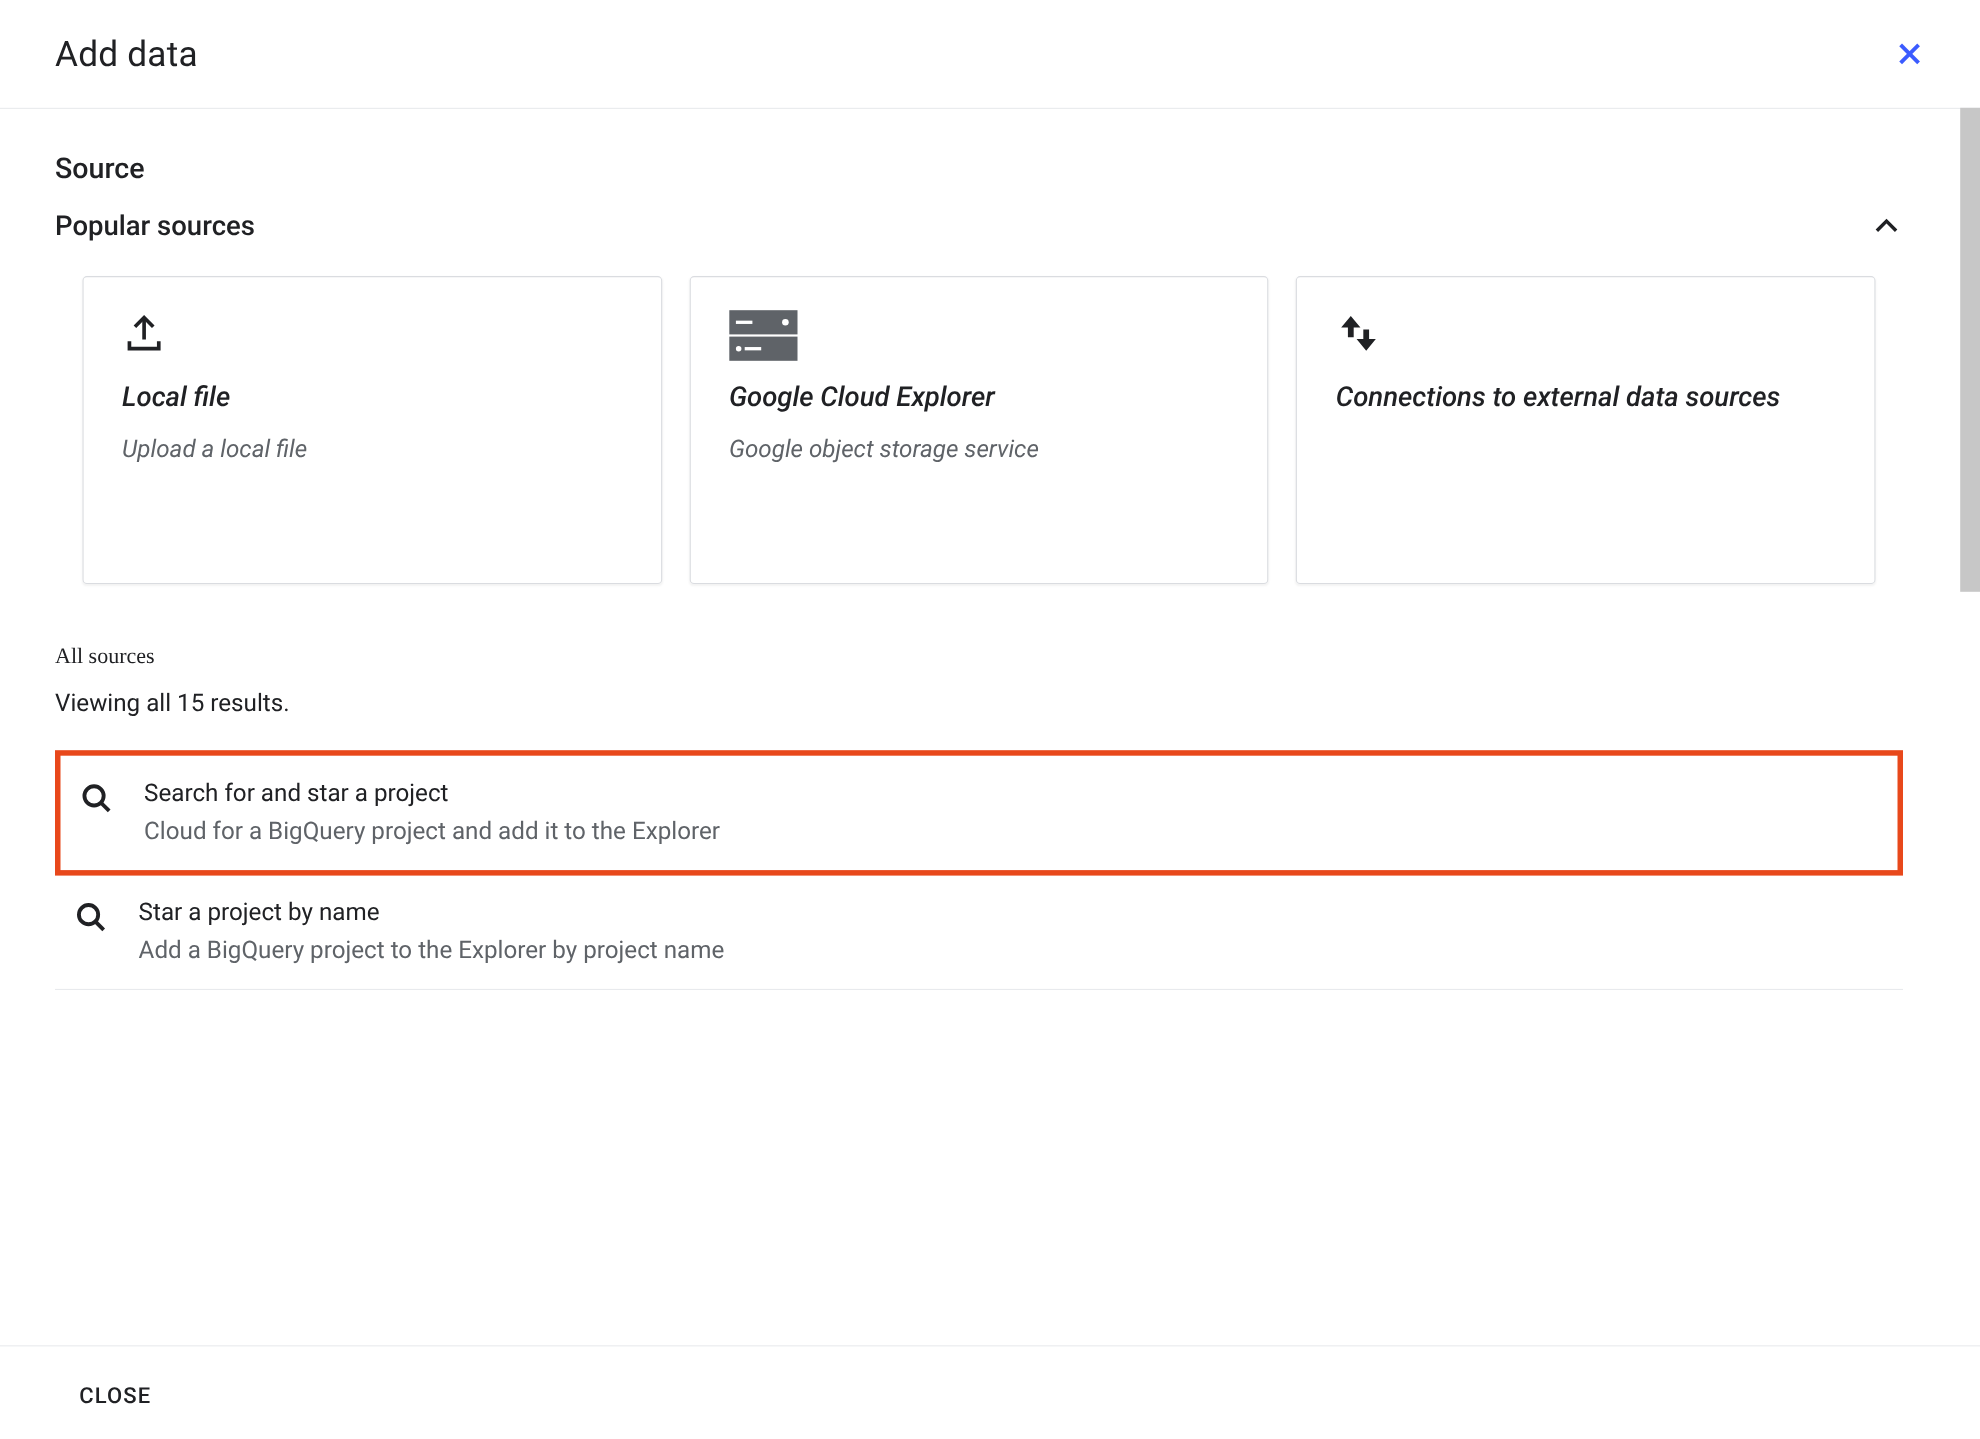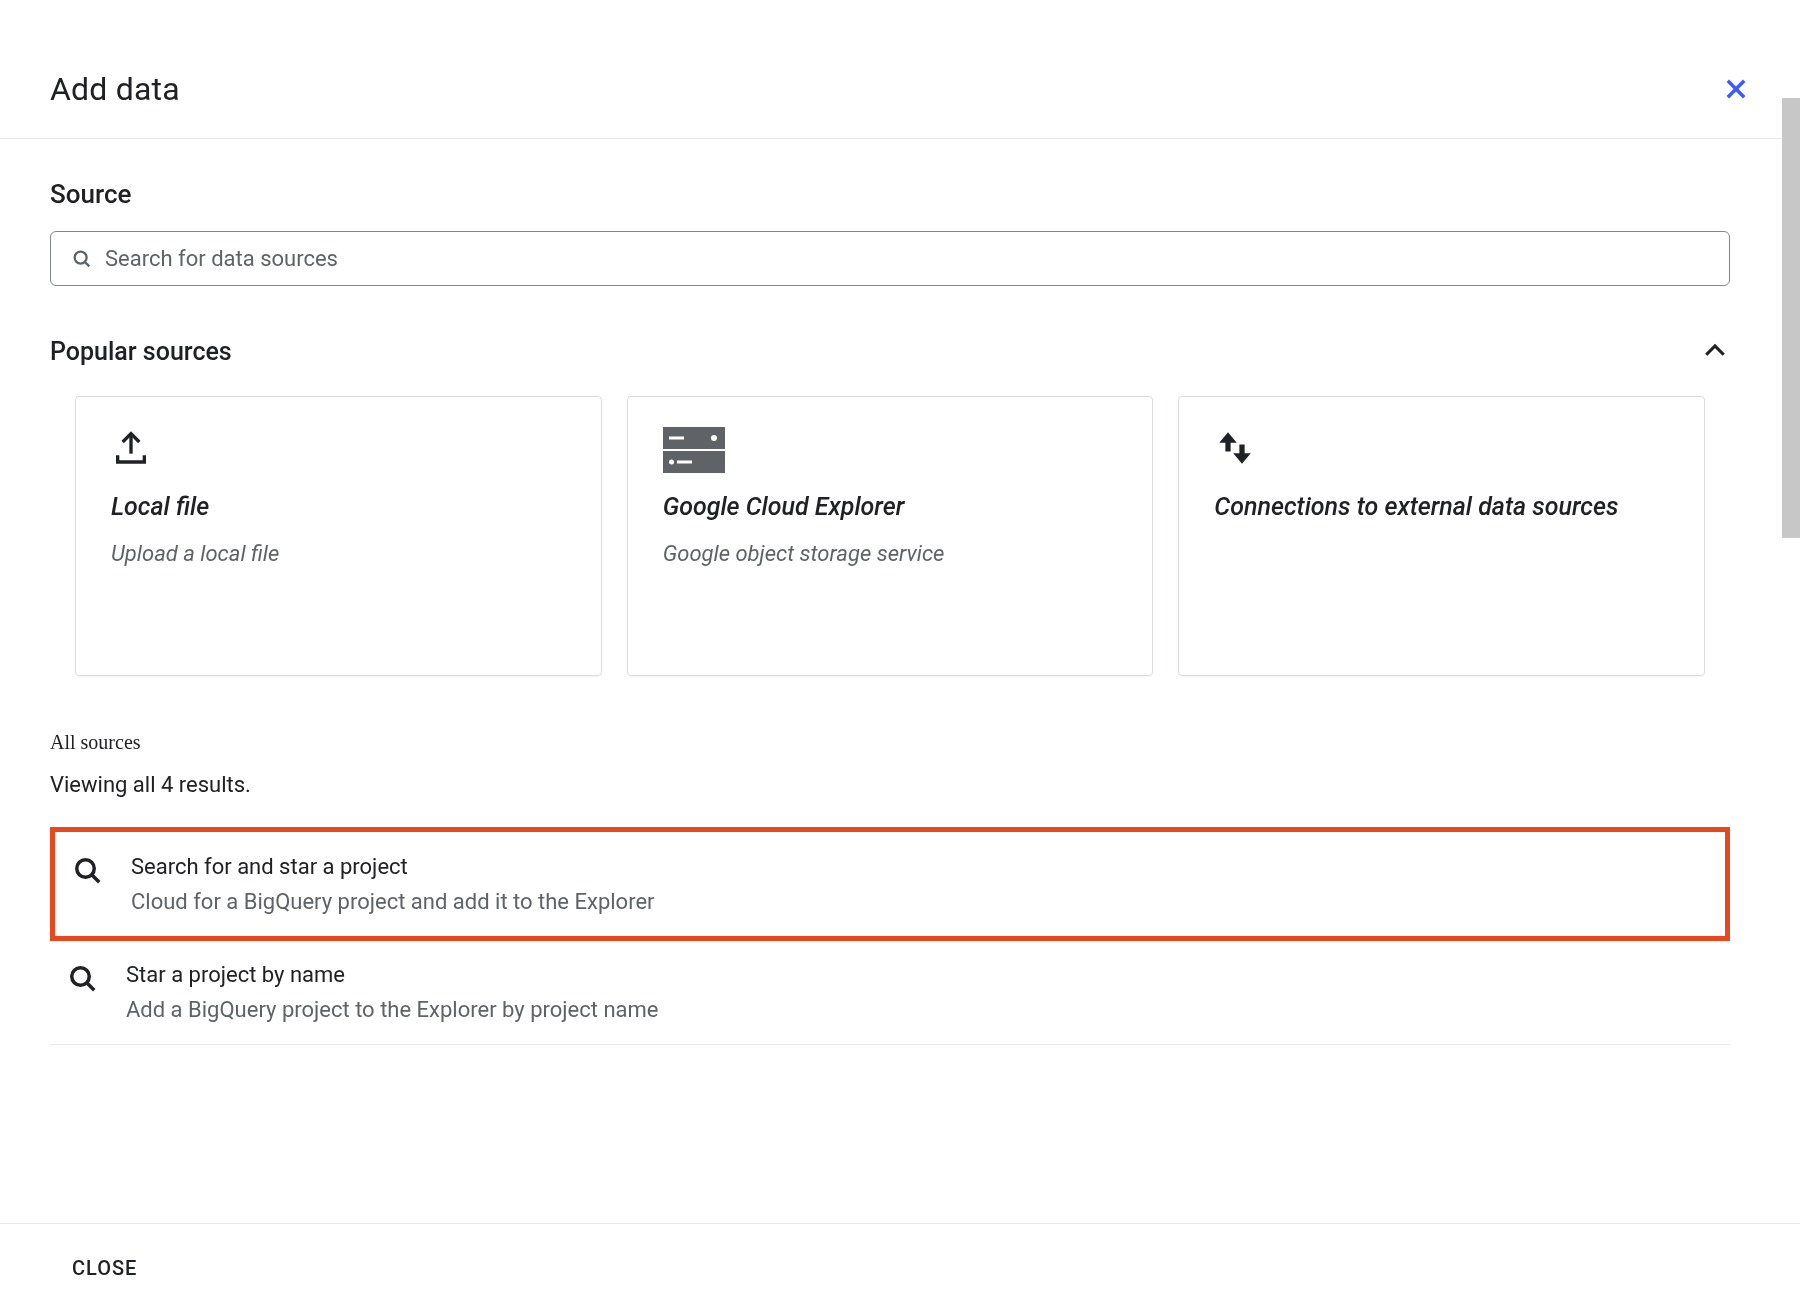--- a/index.html
+++ b/index.html
@@ -21,21 +21,20 @@
     height: 100%;
     display: flex;
     flex-direction: column;
   }
   .header {
     display: flex;
     justify-content: space-between;
     align-items: center;
     padding: 30px 50px 30px 50px;
     border-bottom: 1px solid #e8eaed;
-    margin-top: 40px;
   }
   .header-title {
     font-size: 32px;
     font-weight: 400;
     color: #202124;
     letter-spacing: 0.2px;
   }
   .close-icon {
     color: #3b5bff;
     cursor: pointer;
@@ -260,27 +259,20 @@
     <svg class="close-icon" viewBox="0 0 24 24" fill="none" stroke="currentColor">
       <line x1="5" y1="5" x2="19" y2="19"></line>
       <line x1="19" y1="5" x2="5" y2="19"></line>
     </svg>
   </div>
 
   <div class="content">
 
     <div class="section-label">Source</div>
 
-    <div class="search-wrap">
-      <svg viewBox="0 0 24 24" fill="none" stroke="currentColor" stroke-width="2.5">
-        <circle cx="10.5" cy="10.5" r="6.5"></circle>
-        <line x1="15.5" y1="15.5" x2="20" y2="20"></line>
-      </svg>
-      <input class="search-input" type="text" placeholder="Search for data sources" style="">
-    </div>
 
     <div class="collapsible-header">
       <div class="collapsible-title">Popular sources</div>
       <svg class="chevron" viewBox="0 0 24 24" fill="none" stroke="currentColor">
         <polyline points="5 15 12 8 19 15"></polyline>
       </svg>
     </div>
 
     <div class="cards-row">
       <div class="card">
@@ -311,21 +303,21 @@
           <svg viewBox="0 0 24 24" width="42" height="42" fill="#202124">
             <path d="M8 3 L3 9 L6.5 9 L6.5 14 L9.5 14 L9.5 9 L13 9 Z"></path>
             <path d="M16 21 L21 15 L17.5 15 L17.5 10 L14.5 10 L14.5 15 L11 15 Z"></path>
           </svg>
         </div>
         <div class="card-title">Connections to external data sources</div>
       </div>
     </div>
 
     <div class="all-sources-title">All sources</div>
-    <div class="results-text">Viewing all 4 results.</div>
+    <div class="results-text">Viewing all 15 results.</div>
 
     <div class="list">
 
       <div class="list-item highlighted">
         <div class="list-icon">
           <svg viewBox="0 0 24 24" fill="none" stroke="currentColor" stroke-width="2.8">
             <circle cx="10" cy="10" r="7"></circle>
             <line x1="15.2" y1="15.2" x2="21" y2="21"></line>
           </svg>
         </div>

